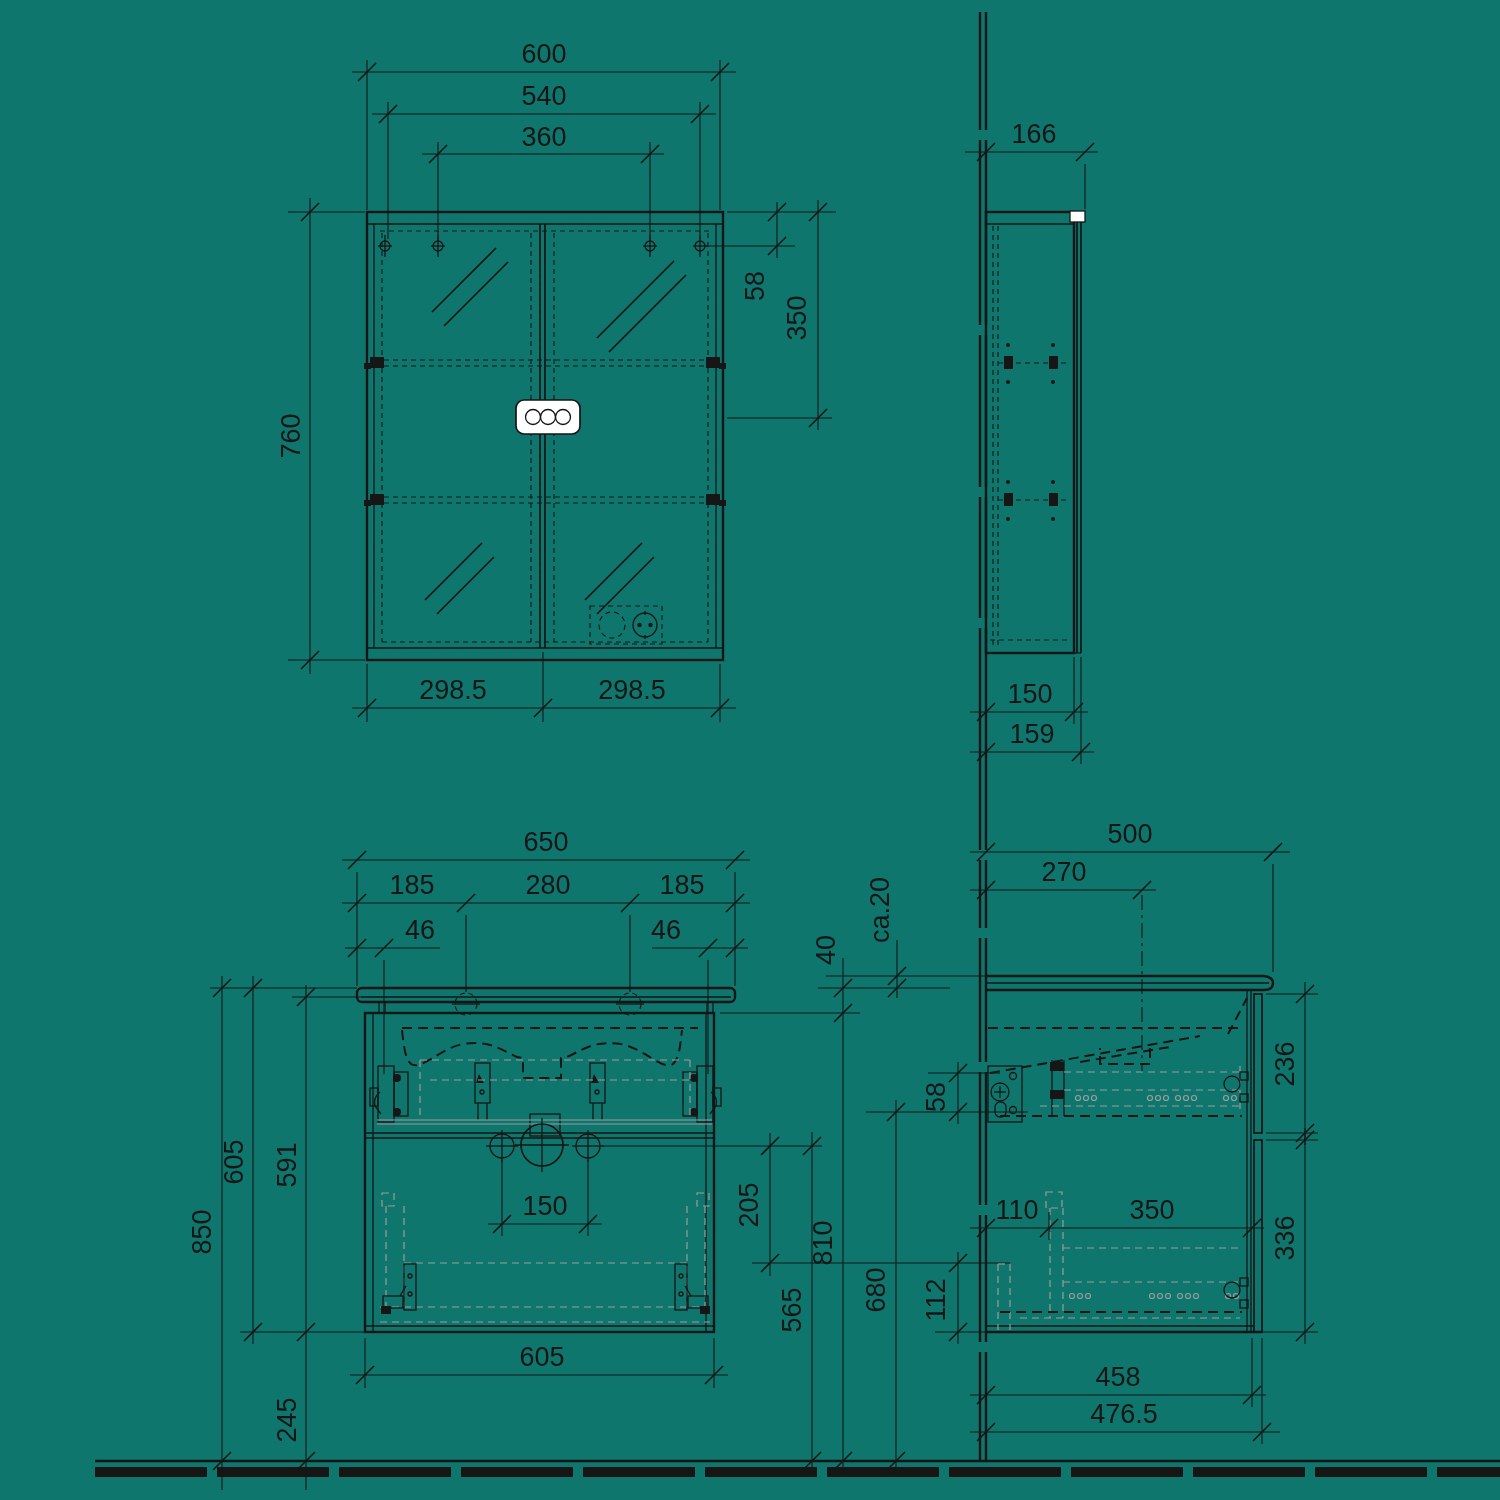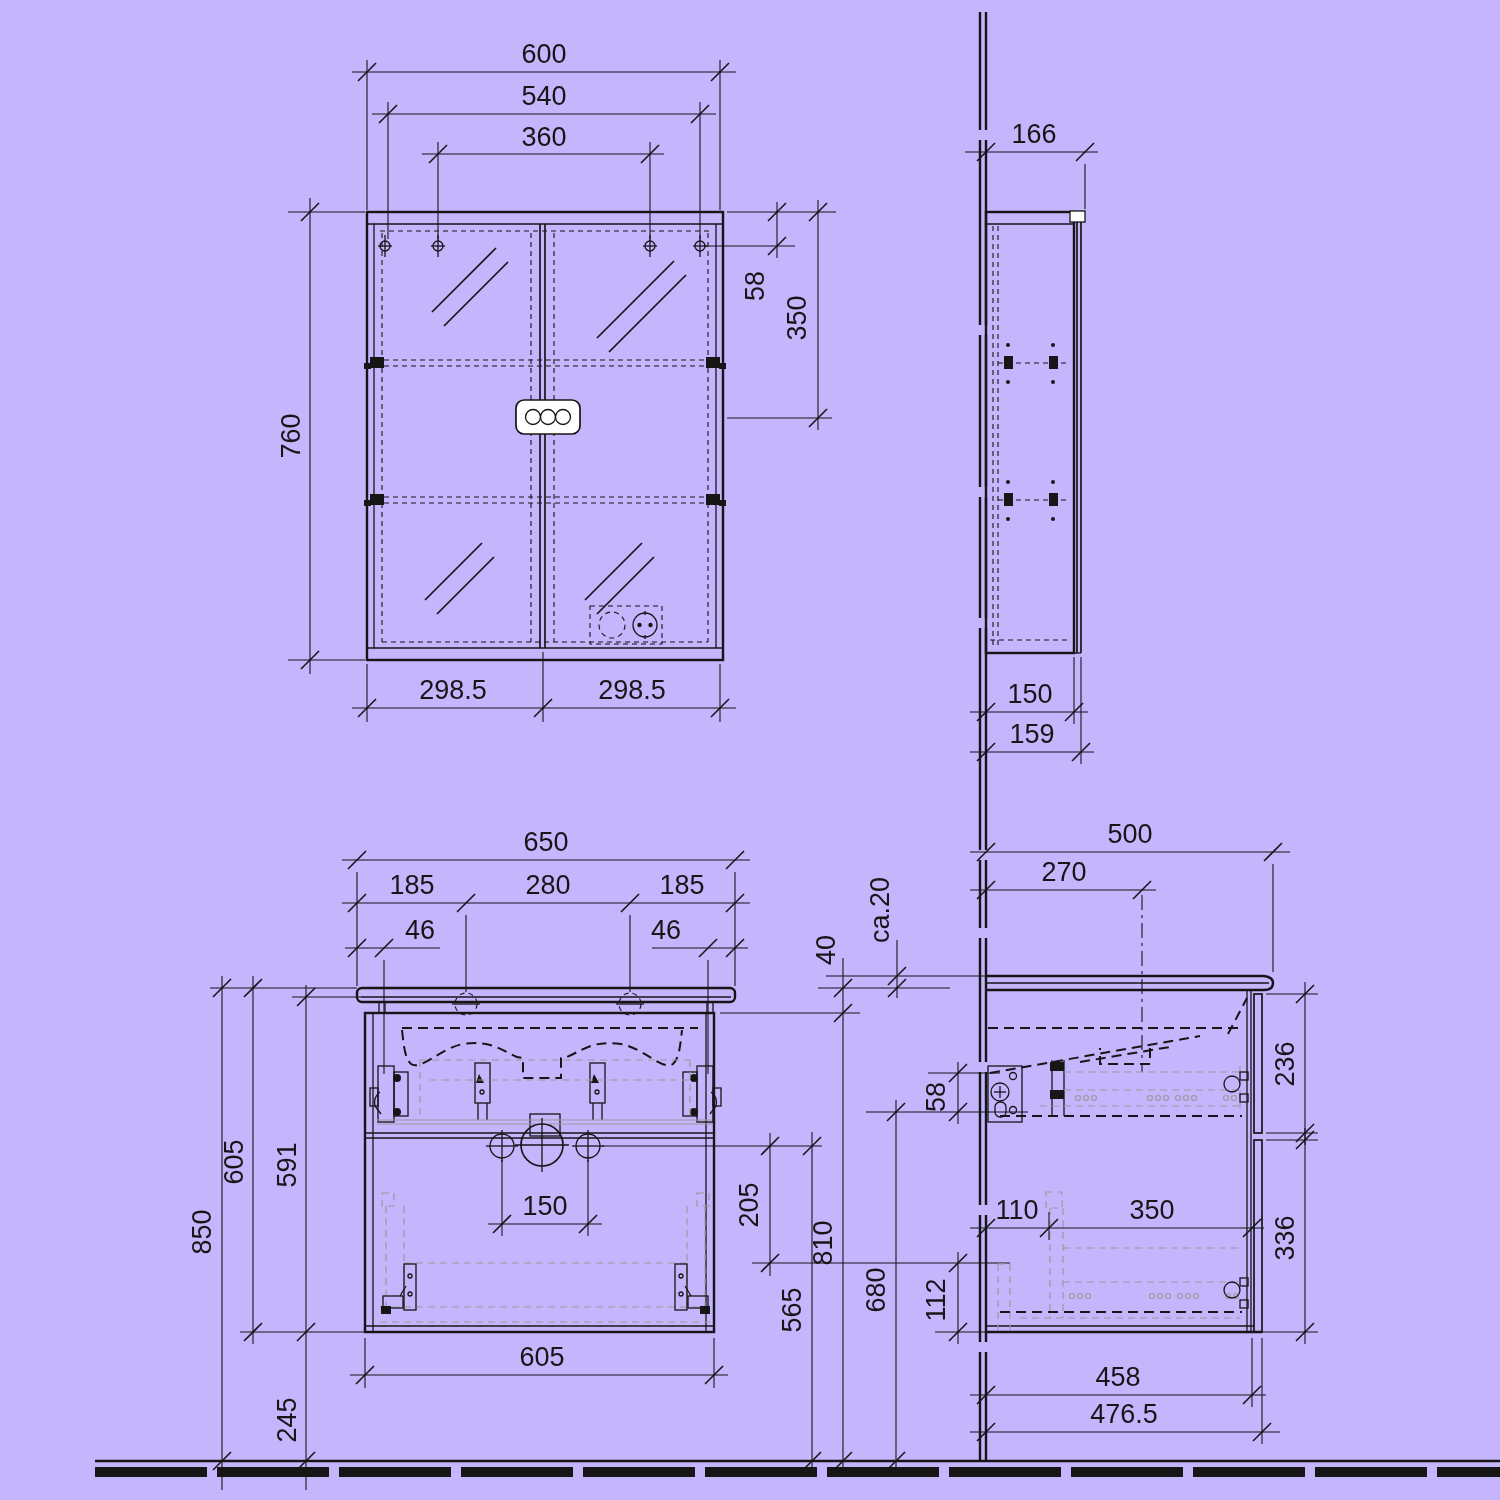--- a/index.html
+++ b/index.html
@@ -1,16 +1,16 @@
 <!DOCTYPE html>
 <html><head>
 <meta charset="utf-8">
 <style>
   html,body{margin:0;padding:0;background:#fff;}
-  #stage{width:1500px;height:1500px;position:relative;background:#c4b5fd;}
+  #stage{width:1500px;height:1500px;position:relative;background:#0f766e;}
   svg{display:block}
   .s1{stroke:#161616;stroke-width:1.3;fill:none;stroke-linecap:butt}
   .s15{stroke:#161616;stroke-width:1.7;fill:none}
   .s2{stroke:#161616;stroke-width:2.4;fill:none}
   .d1{stroke:#161616;stroke-width:2;fill:none;stroke-dasharray:10 6}
   .d2{stroke:#161616;stroke-width:1.1;fill:none;stroke-dasharray:5 4}
   .dd{stroke:#161616;stroke-width:1.1;fill:none;stroke-dasharray:15 5 3 5}
   .g1{stroke:#9c9c9c;stroke-width:1.2;fill:none;stroke-dasharray:7 5}
   .g2{stroke:#9c9c9c;stroke-width:1.2;fill:none}
   .dim{stroke:#161616;stroke-width:1.1;fill:none}

